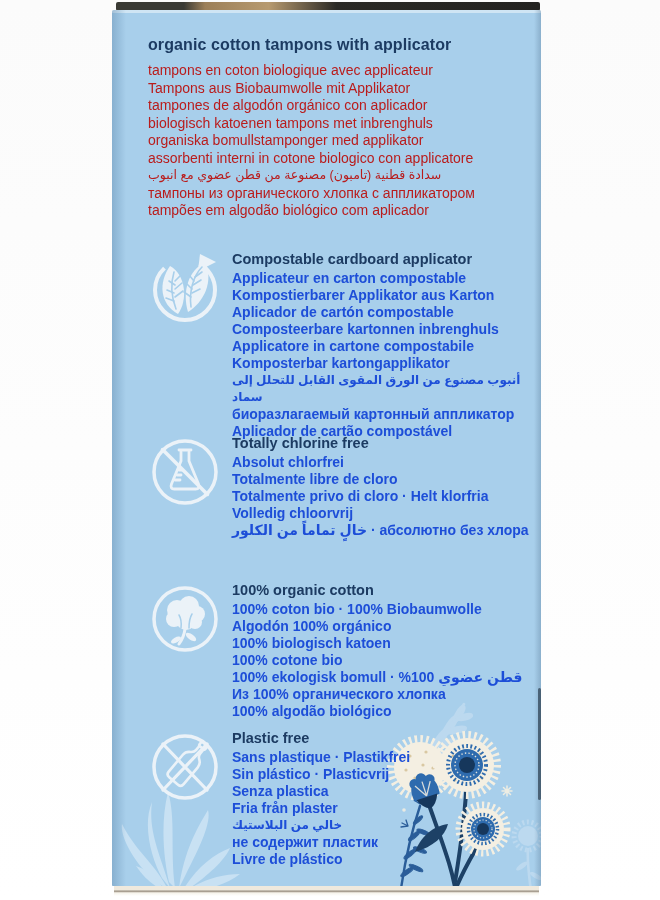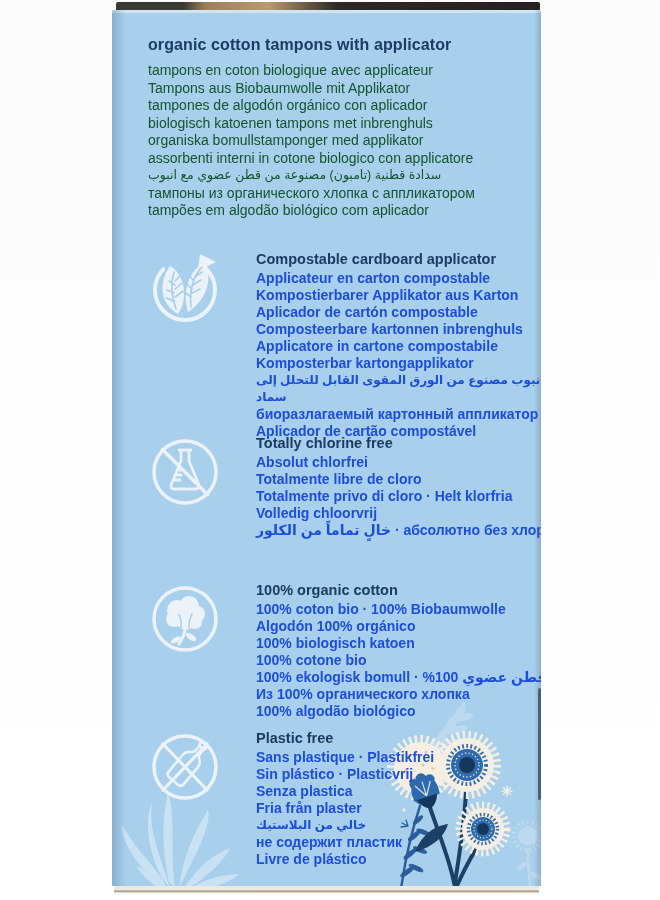--- a/index.html
+++ b/index.html
@@ -13,25 +13,25 @@
   .box .bevel-top{position:absolute;left:0;top:0;width:100%;height:3px;background:rgba(255,255,255,.45);}
   .box .fold-left{position:absolute;left:0;top:0;width:14px;height:100%;background:linear-gradient(90deg,rgba(84,126,163,.38),rgba(84,126,163,0));}
   .box .fold-right{position:absolute;right:0;top:0;width:7px;height:100%;background:linear-gradient(270deg,rgba(62,94,124,.28),rgba(62,94,124,0));}
   .box .corner-shadow{position:absolute;right:0;top:678px;width:3px;height:112px;background:rgba(35,52,68,.65);border-radius:2px;}
   
   .bottom-edge{position:absolute;left:114px;top:886px;width:425px;height:10px;
     background:linear-gradient(180deg,#efe9dd 0%,#efe9dd 40%,#968d80 50%,#b3a99b 58%,#f6f3ea 68%,#ffffff 100%);}
   
   .title{position:absolute;left:36px;top:26px;font-size:16px;font-weight:700;color:#1c3b62;letter-spacing:.1px;}
   .tblock{position:absolute;left:36px;top:52px;}
-  .t-line{font-size:14px;line-height:17.5px;color:#14532d;}
+  .t-line{font-size:14px;line-height:17.5px;color:#b91c1c;}
   .t-line.ar{font-size:12.5px;}
   .section{position:absolute;left:0;width:429px;}
   .sec-icon{position:absolute;left:36px;top:1px;width:74px;height:74px;}
-  .sec-text{position:absolute;left:120px;top:0;width:300px;margin-left:24px;}
+  .sec-text{position:absolute;left:120px;top:0;width:300px;}
   .sec-head{font-size:14.5px;font-weight:700;color:#1c3b62;line-height:19px;margin-bottom:1px;}
   .s-line{font-size:14px;line-height:17px;color:#1d4ed8;font-weight:bold;}
   .s-line.ar{font-size:12px;}
   .decor{position:absolute;pointer-events:none;}
 </style>
 </head>
 <body>
 
 <div class="stage">
 

